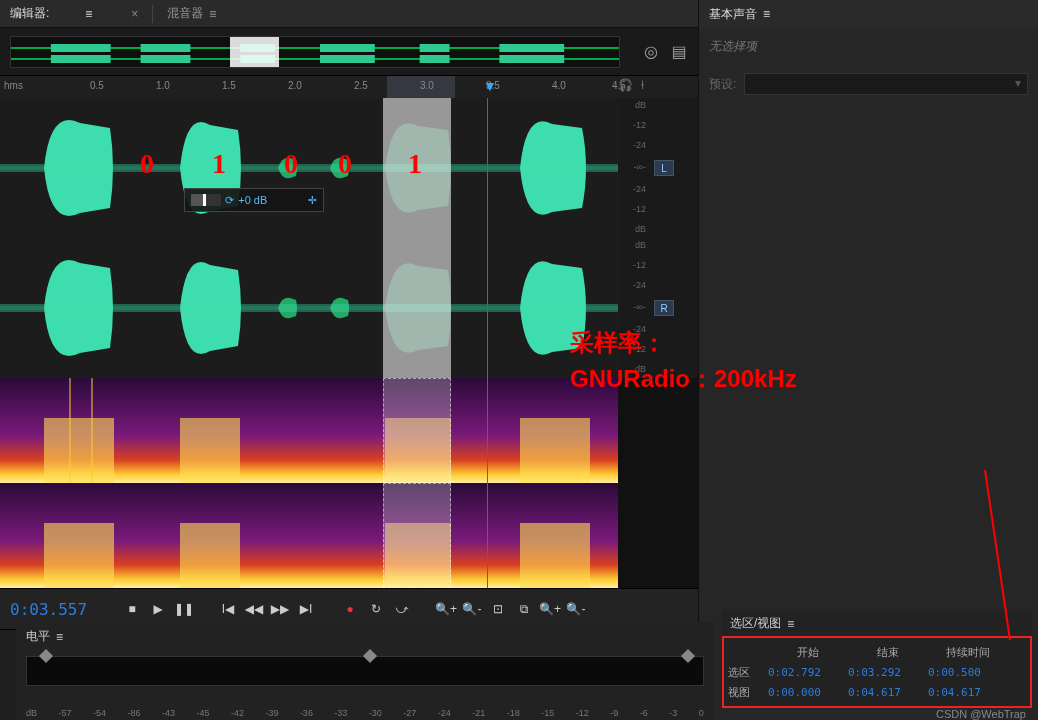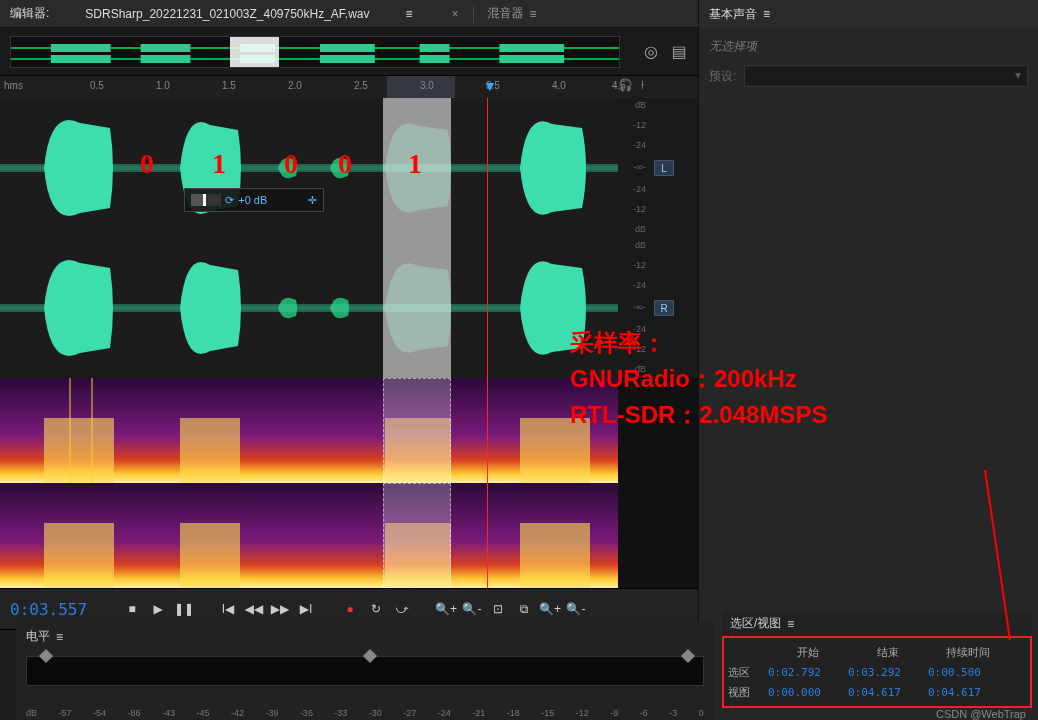--- a/index.html
+++ b/index.html
@@ -6,21 +6,21 @@
 body { background: #1e1e1e; color: #ccc; width: 1038px; height: 720px; overflow: hidden; position: relative; }
 
 
 .topbar { display: flex; height: 28px; background: #2a2a2a; border-bottom: 1px solid #111; font-size: 12px; align-items: center; }
 .topbar .tab { padding: 0 10px; color: #999; display: flex; align-items: center; gap: 6px; }
 .topbar .tab.active { color: #ddd; gap: 36px; }
 .topbar .sep { width: 1px; height: 18px; background: #444; margin: 0 4px; }
 .rightpanel-head { position:absolute; top:0; left:698px; right:0; height:28px; background:#2a2a2a; border-left:1px solid #111; display:flex; align-items:center; padding:0 10px; font-size:12px; color:#ddd; gap:6px;}
 
 .rightpanel { position:absolute; top:28px; left:698px; right:0; bottom:0; background:#262626; border-left:1px solid #111; padding:10px; font-size:12px; }
-.rightpanel .nosel { color:#777; font-style:italic; margin-bottom:10px; }
+.rightpanel .nosel { color:#777; font-style:italic; margin-bottom:18px; }
 .rightpanel .preset { display:flex; align-items:center; gap:8px; color:#666; }
 .rightpanel .preset-dd { flex:1; background:#1a1a1a; height:22px; border:1px solid #333; position:relative; }
 .rightpanel .preset-dd::after { content:"▾"; position:absolute; right:6px; top:2px; color:#555;}
 
 
 .overview { position:absolute; top:28px; left:0; width:698px; height:48px; background:#1a1a1a; border-bottom:1px solid #000; }
 .overview-wave { position:absolute; top:8px; left:10px; width:610px; height:32px; background:#0f0f0f; border:1px solid #333; overflow:hidden; }
 .overview-wave .mini { position:absolute; top:7px; width:100%; height:8px; }
 .overview-wave .mini2 { top:18px; }
 .overview-sel { position:absolute; top:0; height:100%; background:rgba(255,255,255,0.85); }
@@ -91,21 +91,20 @@
 .hamburger { display:inline-block; width:10px; }
 .hamburger::before { content:"≡"; }
 
 </style>
 </head>
 <body>
 
 <div class="topbar">
   <div class="tab active">
     <span>编辑器:</span>
-    <span>SDRSharp_20221231_021003Z_409750kHz_AF.wav</span>
     <span class="hamburger"></span>
     <span style="color:#888;">×</span>
   </div>
   <div class="sep"></div>
   <div class="tab">
     <span>混音器</span>
     <span class="hamburger"></span>
   </div>
 </div>
 
@@ -361,20 +360,19 @@
 
 <div class="anno digit" style="left:140px; top:148px;">0</div>
 <div class="anno digit" style="left:212px; top:148px;">1</div>
 <div class="anno digit" style="left:284px; top:148px;">0</div>
 <div class="anno digit" style="left:338px; top:148px;">0</div>
 <div class="anno digit" style="left:408px; top:148px;">1</div>
 
 <div class="anno big" style="left:570px; top:325px;">
   <div>采样率：</div>
   <div>GNURadio：200kHz</div>
-  <div>RTL-SDR：2.048MSPS</div>
 </div>
 
 <svg style="position:absolute; left:0; top:0; width:1038px; height:720px; pointer-events:none;">
   <line x1="985" y1="470" x2="1010" y2="640" stroke="#f00" stroke-width="2"></line>
 </svg>
 
 <div class="watermark">CSDN @WebTrap</div>
 
 </body></html>

